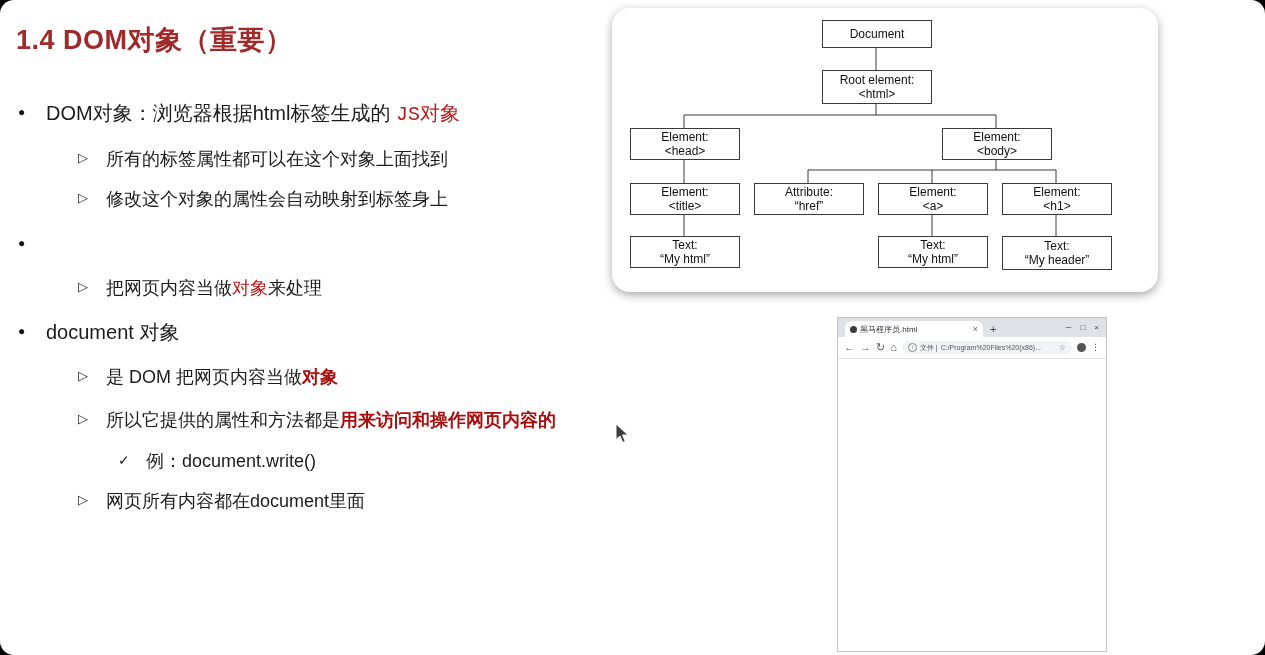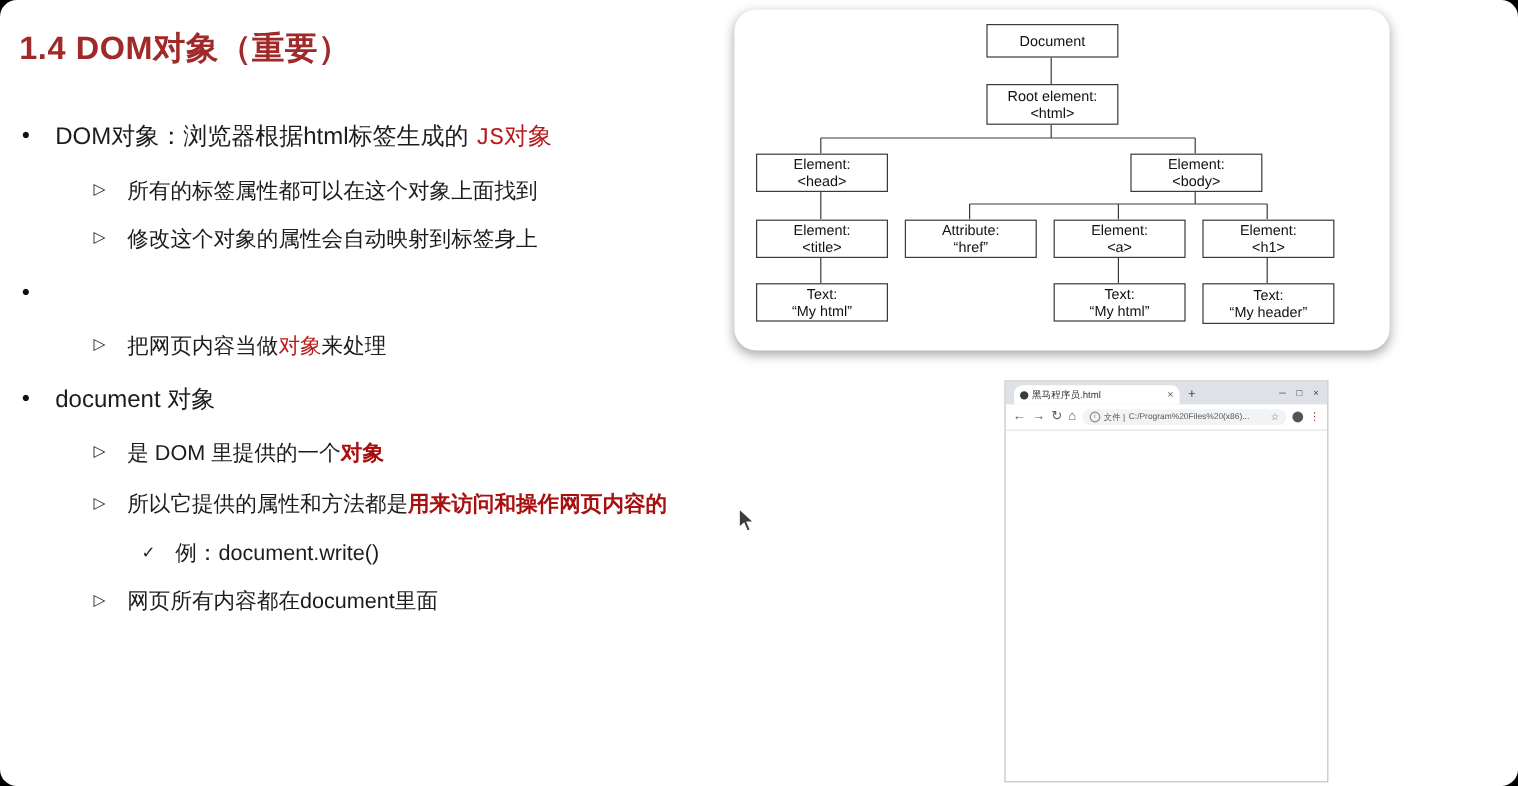--- a/index.html
+++ b/index.html
@@ -88,21 +88,21 @@
     <span><span>把网页内容当做</span><span class="red">对象</span><span>来处理</span></span>
   </div>
 
   <div class="row lv1" style="top:319px">
     <span class="mk">●</span>
     <span>document 对象</span>
   </div>
 
   <div class="row lv2" style="top:365px">
     <span class="mk">▷</span>
-    <span><span>是 DOM 里提供的一个</span><span class="redbold">对象</span></span>
+    <span><span>是 DOM 把网页内容当做</span><span class="redbold">对象</span></span>
   </div>
 
   <div class="row lv2" style="top:408px">
     <span class="mk">▷</span>
     <span><span>所以它提供的属性和方法都是</span><span class="redbold">用来访问和操作网页内容的</span></span>
   </div>
 
   <div class="row lv3" style="top:449px">
     <span class="mk">✓</span>
     <span>例：document.write()</span>

